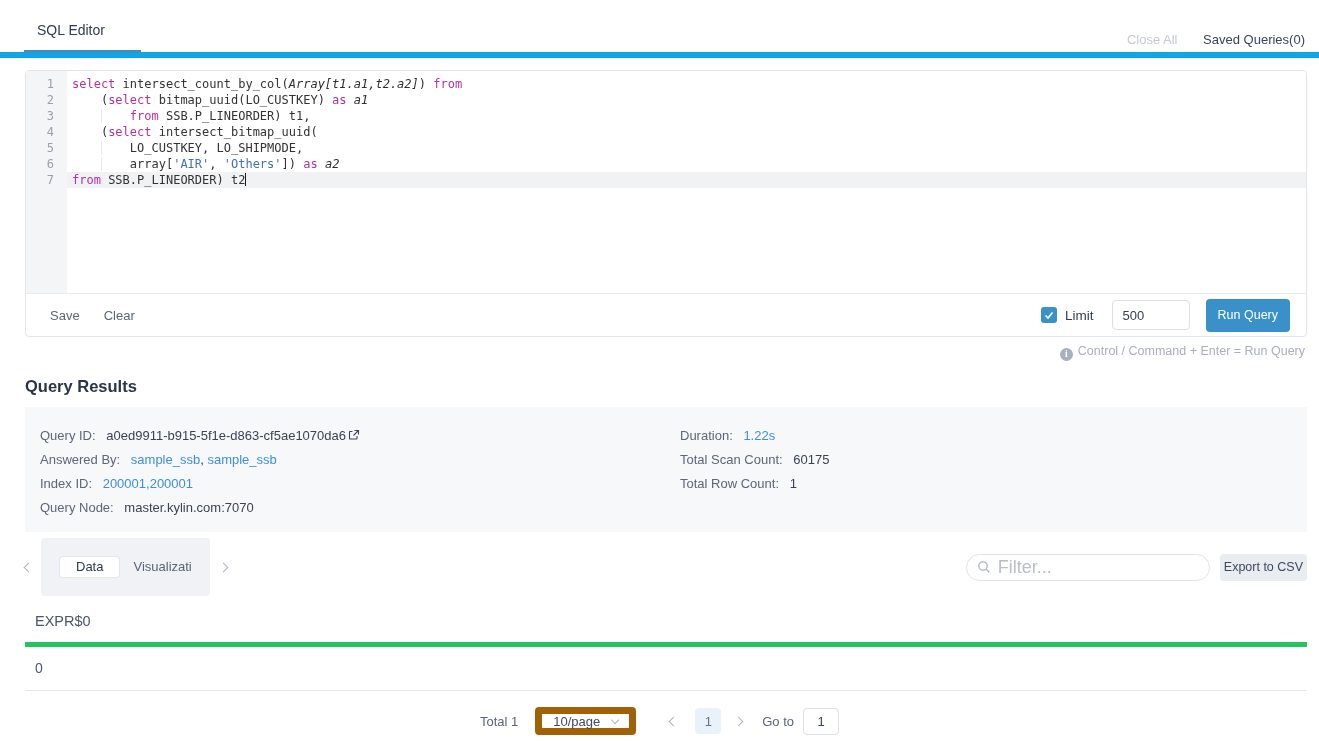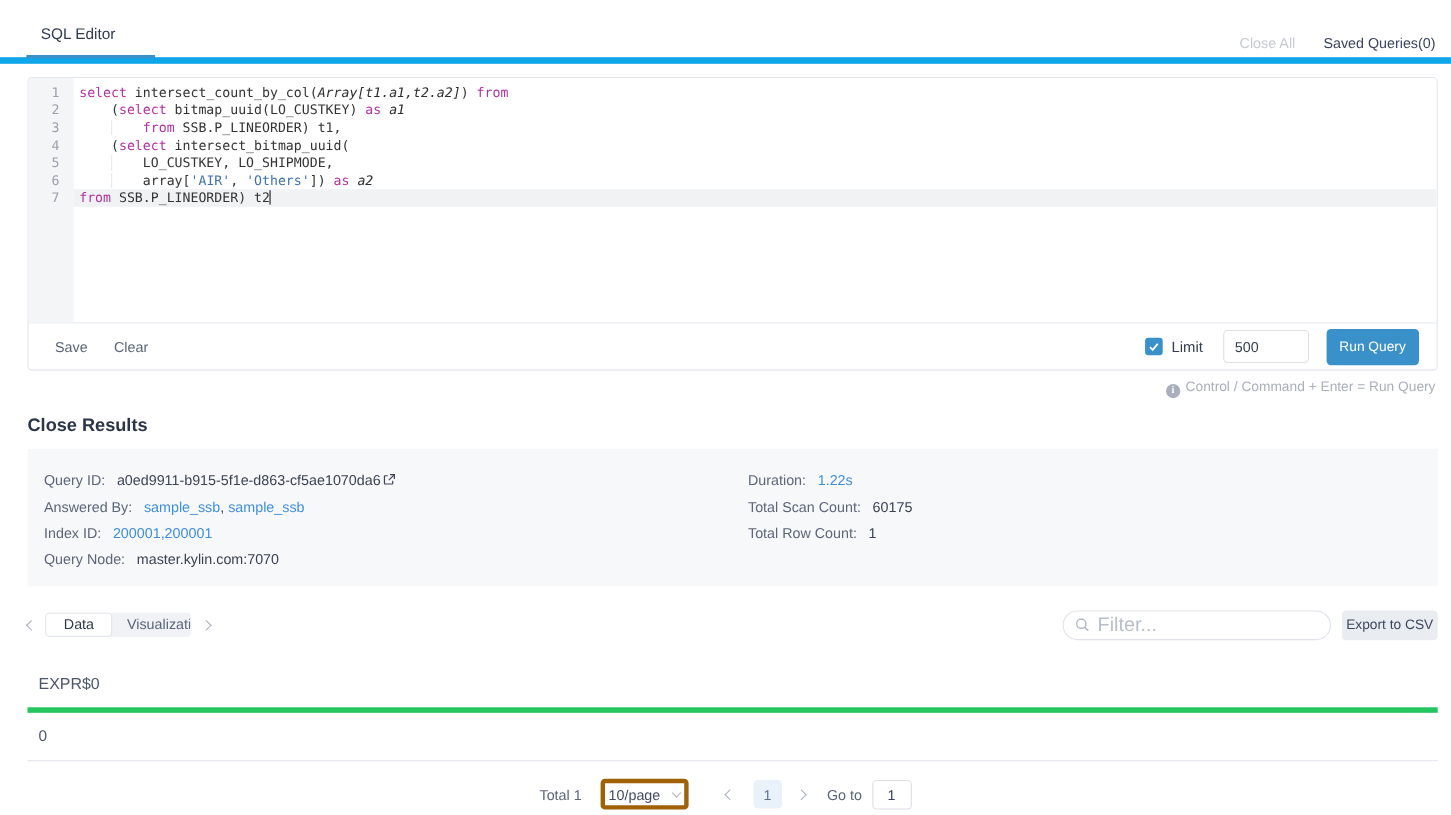--- a/index.html
+++ b/index.html
@@ -63,21 +63,21 @@
   .info-link { color:#3e8ede; cursor:pointer; }
   .ext-link-icon { margin-left:2px; vertical-align:-1px; cursor:pointer; }
 
   
   .toolbar-row { margin:21px 12px 0 25px; display:flex; align-items:center; height:28px; }
   .chev { display:inline-block; width:7px; height:7px;
     border-left:1.5px solid #aeb4bf; border-bottom:1.5px solid #aeb4bf; cursor:pointer; }
   .chev.left  { transform:rotate(45deg); }
   .chev.right { transform:rotate(225deg); }
   .chev.down  { transform:rotate(-45deg); width:6px; height:6px; }
-  .tab-group { background:#f0f2f5; border-radius:4px; padding:1px; display:flex;
+  .tab-group { background:#f0f2f5; border-radius:4px; padding:19px; display:flex;
     align-items:center; margin:0 10px 0 9px; }
   .data-tab { background:#fff; border-radius:3px; padding:2px 16px 3px; font-size:13px;
     color:#2f3948; box-shadow:0 0 0 1px #e3e6eb; cursor:pointer; }
   .viz-tab { padding:2px 4px 3px 14px; font-size:13px; color:#5a6578;
     max-width:72px; overflow:hidden; white-space:nowrap; cursor:pointer; }
   .toolbar-right { margin-left:auto; display:flex; align-items:center; }
   .filter-box { width:244px; height:27px; border:1px solid #e0e4ea; border-radius:14px;
     display:flex; align-items:center; padding:0 10px; margin-right:10px; background:#fff; }
   .filter-box svg { flex:none; margin-right:7px; }
   .filter-input { border:none; outline:none; flex:1; font-size:18px; color:#39425a;
@@ -91,21 +91,21 @@
   .result-table { margin:20px 12px 0 25px; }
   .thead-cell { padding:12px 10px 13px; font-size:14.5px; color:#4c556a;
     border-bottom:5px solid #22c55e; }
   .trow-cell { padding:13px 10px 14px; font-size:14px; color:#4c556a;
     border-bottom:1px solid #e4e7ed; }
 
   
   .pagination { margin-top:16px; display:flex; justify-content:center;
     align-items:center; font-size:13px; color:#5b6578; }
   .page-total { margin-right:17px; }
-  .page-size-select { width:80px; height:28px; border:4px solid #a16207; border-radius:4px;
+  .page-size-select { width:101px; height:28px; border:7px solid #a16207; border-radius:4px;
     display:flex; align-items:center; justify-content:center; color:#414a5e;
     cursor:pointer; margin-right:34px; background:#fff; }
   .page-size-select .chev { margin-left:12px; margin-top:-3px; }
   .page-prev { margin-right:18px; }
   .page-num { width:26px; height:26px; background:#e9f2fb; border-radius:4px;
     display:flex; align-items:center; justify-content:center; color:#5f7390;
     cursor:pointer; margin-right:14px; }
   .page-next { margin-right:20px; }
   .goto-label { margin-right:9px; }
   .goto-input { width:36px; height:27px; border:1px solid #dcdfe6; border-radius:4px;
@@ -151,21 +151,21 @@
       <input class="limit-input" type="text" value="500" style="">
       <button class="run-btn">Run Query</button>
     </div>
   </div>
 </div>
 
 <div class="hint-row">
   <span class="info-icon">i</span><span>Control / Command + Enter = Run Query</span>
 </div>
 
-<div class="results-title">Close Results</div>
+<div class="results-title">Query Results</div>
 
 <div class="results-panel">
   <div class="info-col left">
     <div class="info-row">
       <span class="info-label">Query ID:</span>
       <span class="info-value">a0ed9911-b915-5f1e-d863-cf5ae1070da6</span><span class="ext-link-icon"><svg width="12" height="12" viewBox="0 0 12 12">
             <path d="M4.5 2.5 H2 a0.5 0.5 0 0 0 -0.5 0.5 v6.5 a0.5 0.5 0 0 0 0.5 0.5 h6.5 a0.5 0.5 0 0 0 0.5 -0.5 V7" fill="none" stroke="#3a4254" stroke-width="1.1"></path>
             <path d="M6.5 1.5 h4 v4" fill="none" stroke="#3a4254" stroke-width="1.1"></path>
             <line x1="10.3" y1="1.7" x2="5.5" y2="6.5" stroke="#3a4254" stroke-width="1.1"></line>
           </svg></span>

